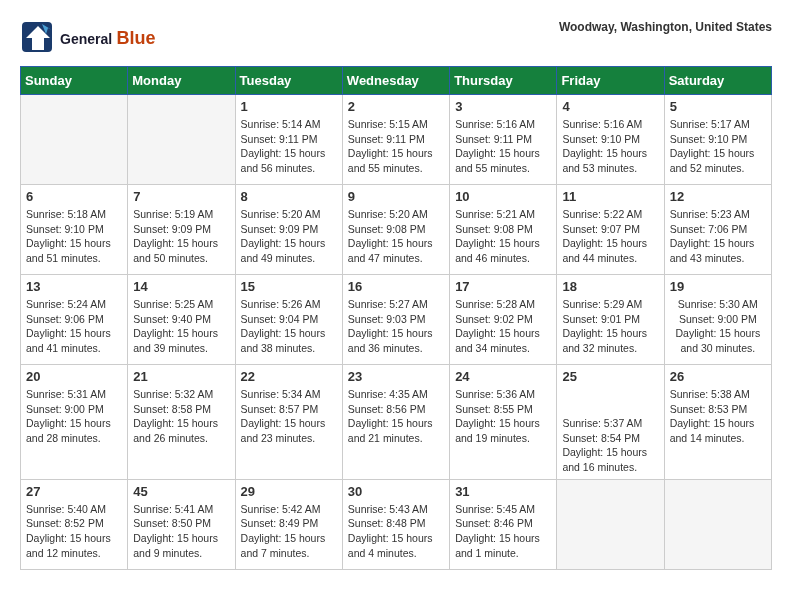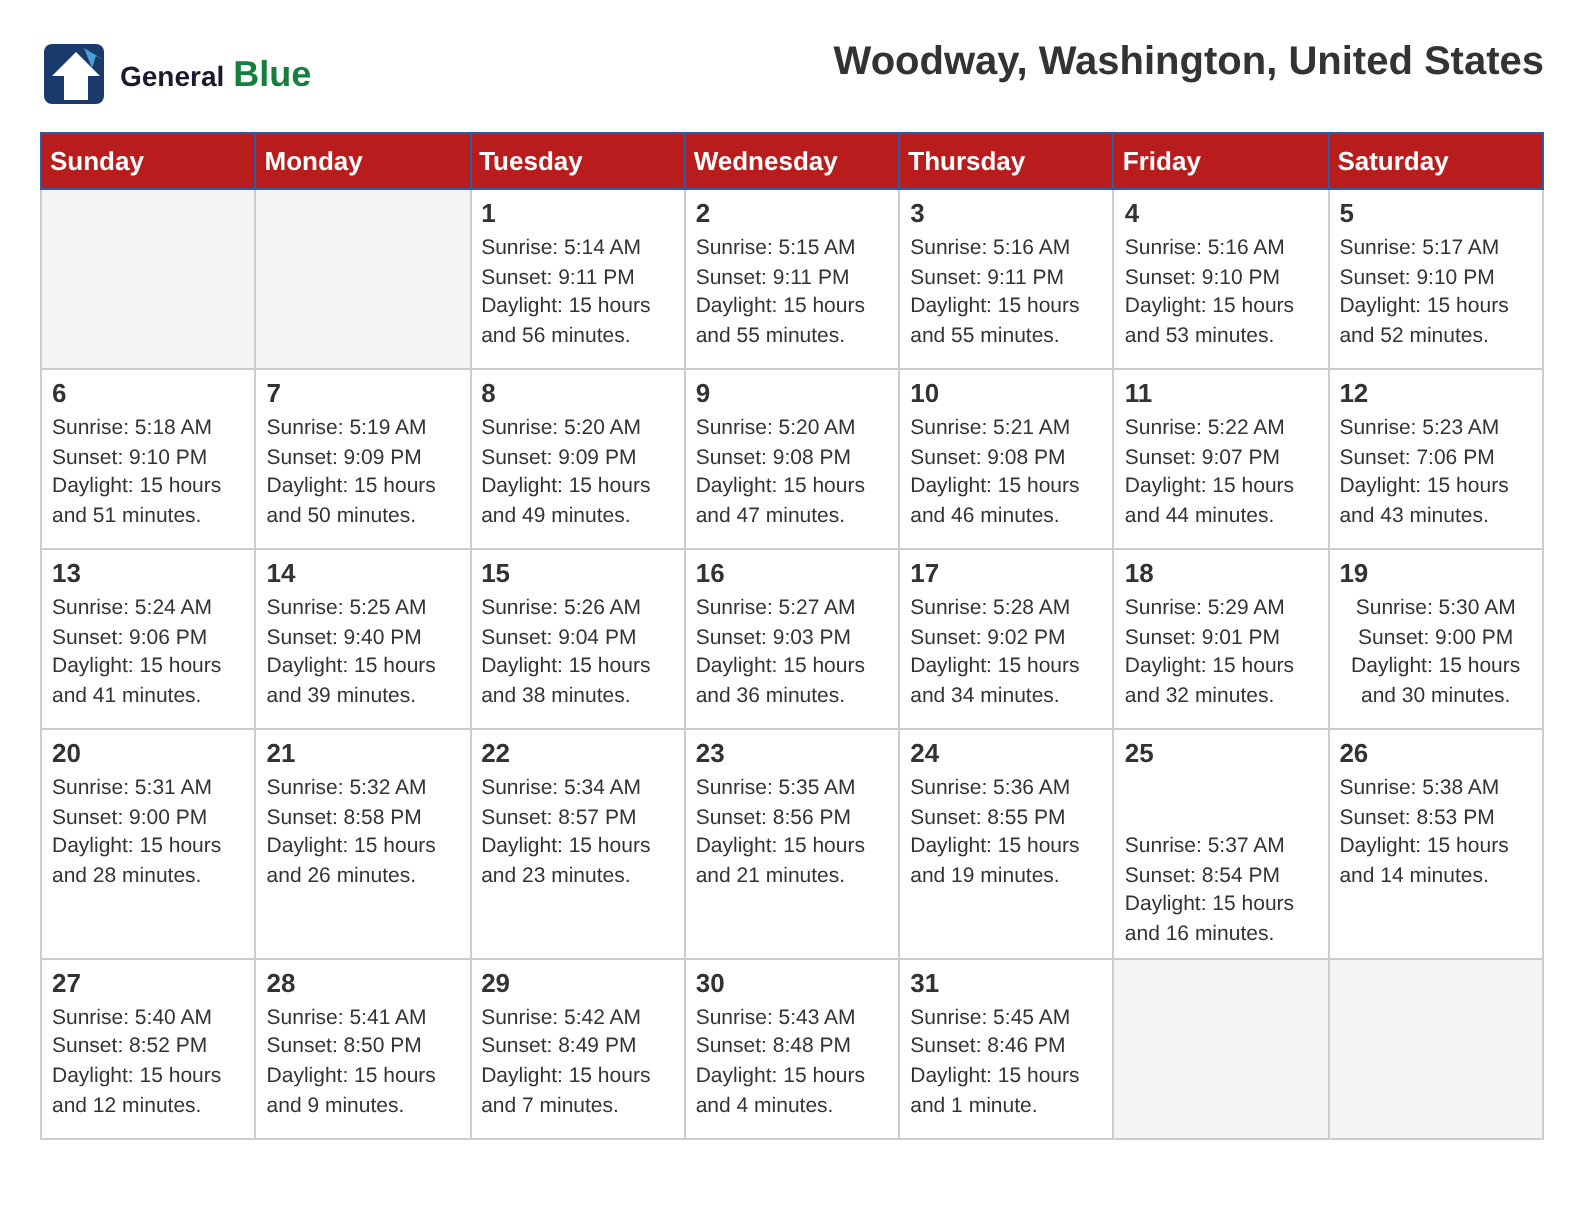--- a/index.html
+++ b/index.html
@@ -23,44 +23,44 @@
     }
     .logo-text-general {
       font-size: 14px;
       font-weight: bold;
       color: #1a1a2e;
       line-height: 1;
     }
     .logo-text-blue {
       font-size: 18px;
       font-weight: bold;
-      color: #15803d;
+      color: #c2410c;
       line-height: 1;
       margin-top: 29px;
     }
     .title-area {
       text-align: right;
     }
     .month-title {
       font-size: 42px;
       font-weight: bold;
       color: #222;
     }
     .location {
-      font-size: 20px;
+      font-size: 12px;
       color: #333;
       font-weight: 600;
     }
     .calendar {
       width: 100%;
       border-collapse: collapse;
       border: 1px solid #ccc;
     }
     .calendar th {
-      background-color: #b91c1c;
+      background-color: #15803d;
       color: #fff;
       padding: 6px 4px;
       font-size: 13px;
       text-align: left;
       border: 1px solid #2a5caa;
     }
     .calendar td {
       vertical-align: top;
       padding: 4px 5px;
       border: 1px solid #ccc;
@@ -260,21 +260,21 @@
 Daylight: 15 hours and 26 minutes.</div>
         </td>
         <td>
           <span class="day-num">22</span>
           <div class="day-info" style="white-space: pre-line;">Sunrise: 5:34 AM
 Sunset: 8:57 PM
 Daylight: 15 hours and 23 minutes.</div>
         </td>
         <td>
           <span class="day-num">23</span>
-          <div class="day-info" style="white-space: pre-line;">Sunrise: 5:35 AM
+          <div class="day-info" style="white-space: pre-line;">Sunrise: 4:35 AM
 Sunset: 8:56 PM
 Daylight: 15 hours and 21 minutes.</div>
         </td>
         <td>
           <span class="day-num">24</span>
           <div class="day-info" style="white-space: pre-line;">Sunrise: 5:36 AM
 Sunset: 8:55 PM
 Daylight: 15 hours and 19 minutes.</div>
         </td>
         <td>
@@ -291,21 +291,21 @@
         </td>
       </tr>
       <tr>
         <td>
           <span class="day-num">27</span>
           <div class="day-info" style="white-space: pre-line;">Sunrise: 5:40 AM
 Sunset: 8:52 PM
 Daylight: 15 hours and 12 minutes.</div>
         </td>
         <td>
-          <span class="day-num">28</span>
+          <span class="day-num">45</span>
           <div class="day-info" style="white-space: pre-line;">Sunrise: 5:41 AM
 Sunset: 8:50 PM
 Daylight: 15 hours and 9 minutes.</div>
         </td>
         <td>
           <span class="day-num">29</span>
           <div class="day-info" style="white-space: pre-line;">Sunrise: 5:42 AM
 Sunset: 8:49 PM
 Daylight: 15 hours and 7 minutes.</div>
         </td>

